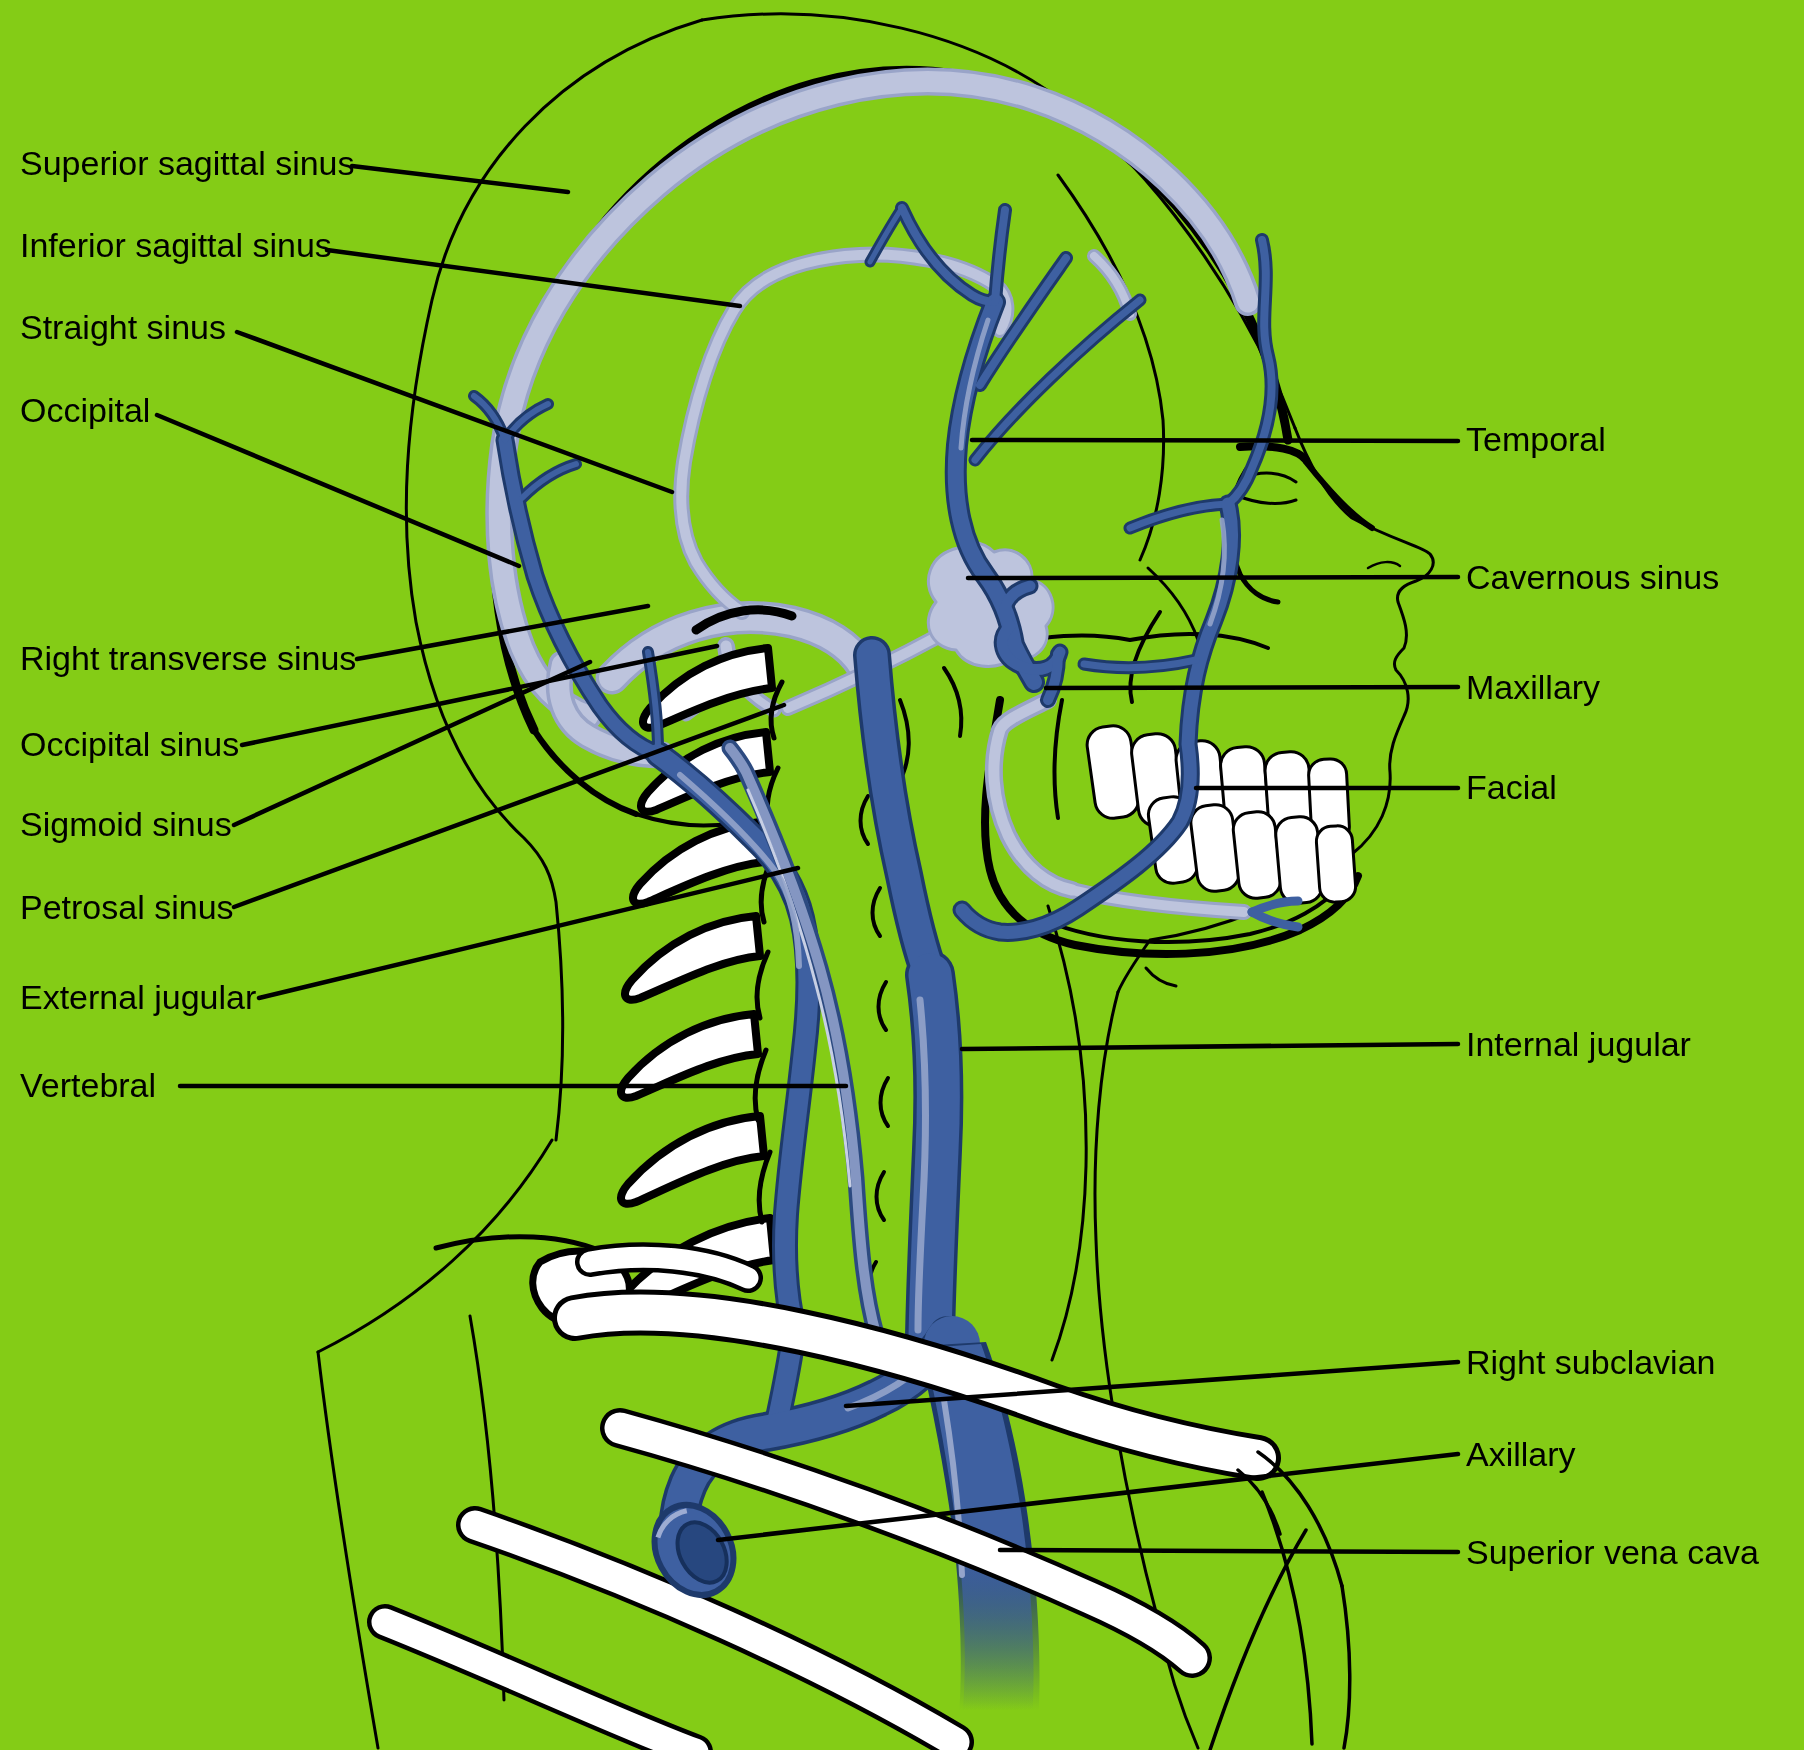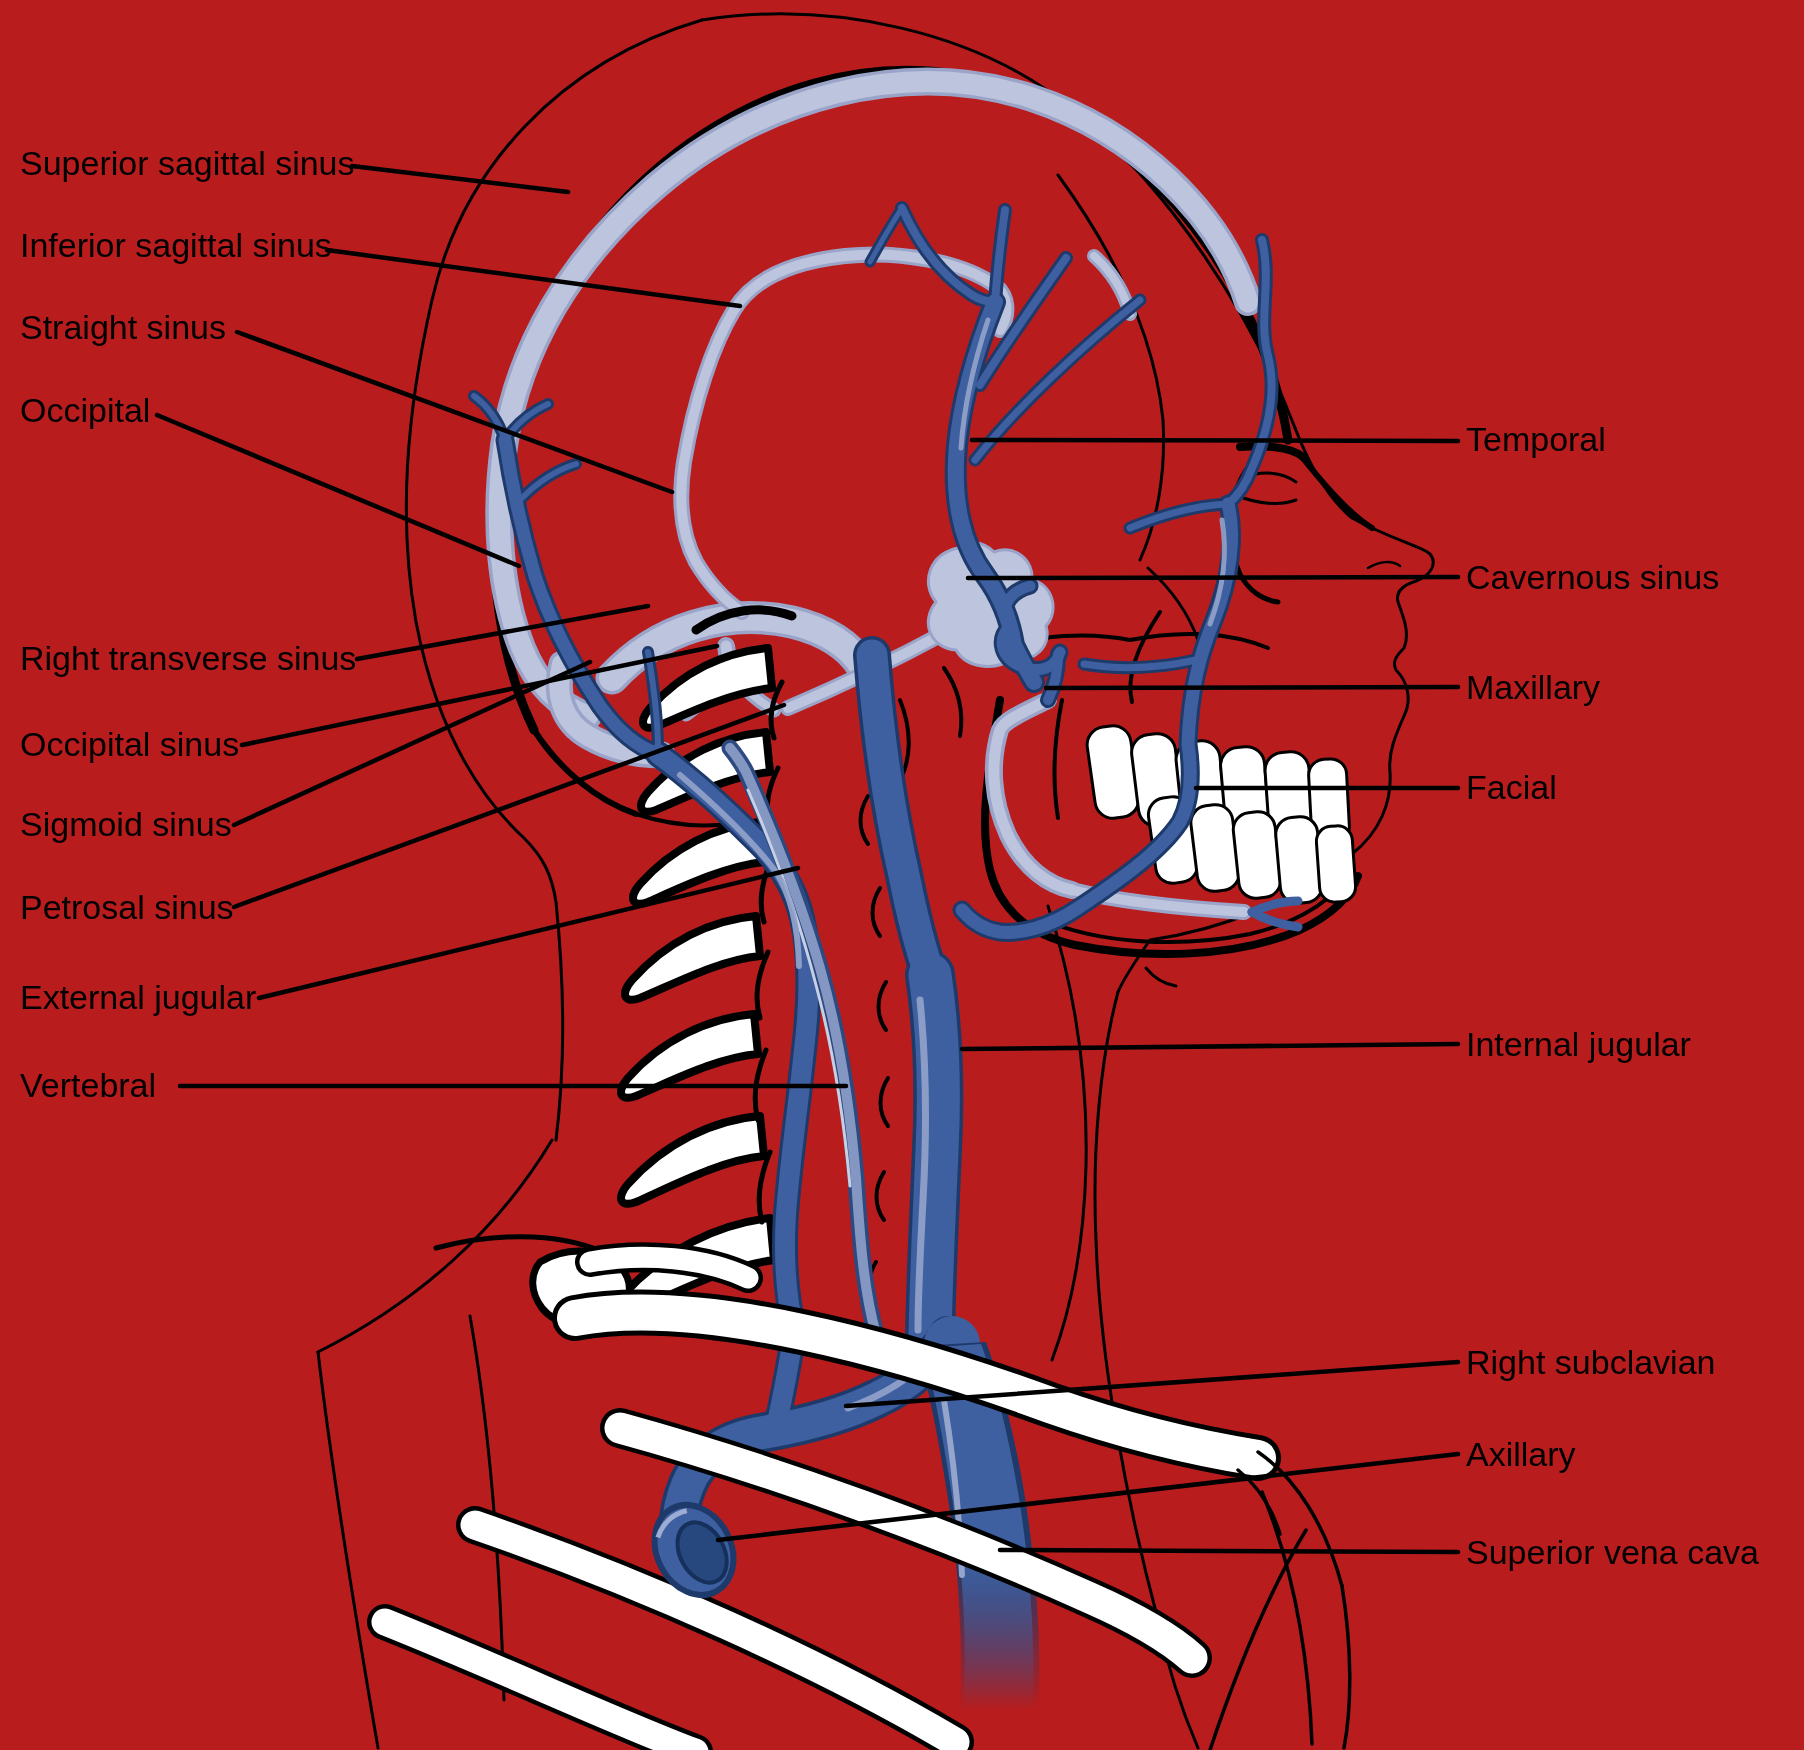--- a/index.html
+++ b/index.html
@@ -1,16 +1,16 @@
 <!DOCTYPE html>
 <html><head>
 <meta charset="utf-8">
 <style>
   html,body{margin:0;padding:0;background:#fff;}
-  #figure{position:relative;width:1804px;height:1750px;background:#b91c1c;overflow:hidden;}
+  #figure{position:relative;width:1804px;height:1750px;background:#84cc16;overflow:hidden;}
   svg{display:block;}
   text.lbl{font-family:"Liberation Sans","DejaVu Sans",sans-serif;font-size:34px;fill:#000;}
 </style>
 </head>
 <body>
 
 <div id="figure">
 <svg width="1804" height="1750" viewBox="0 0 1804 1750">
   <defs>
     <linearGradient id="svcDark" x1="0" y1="1340" x2="0" y2="1730" gradientUnits="userSpaceOnUse">

